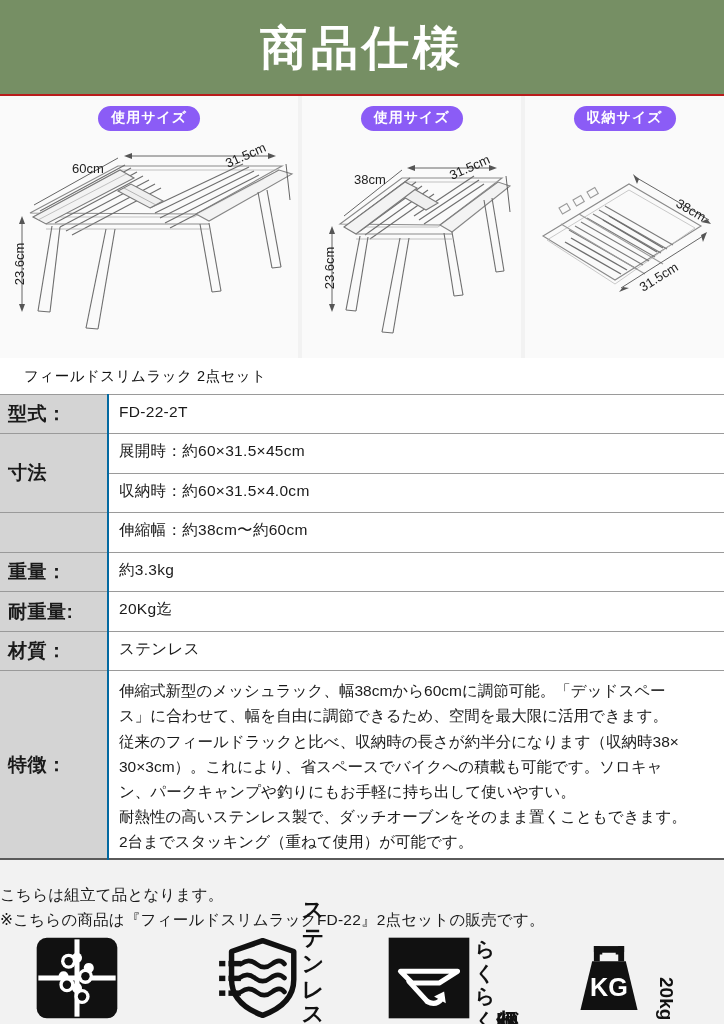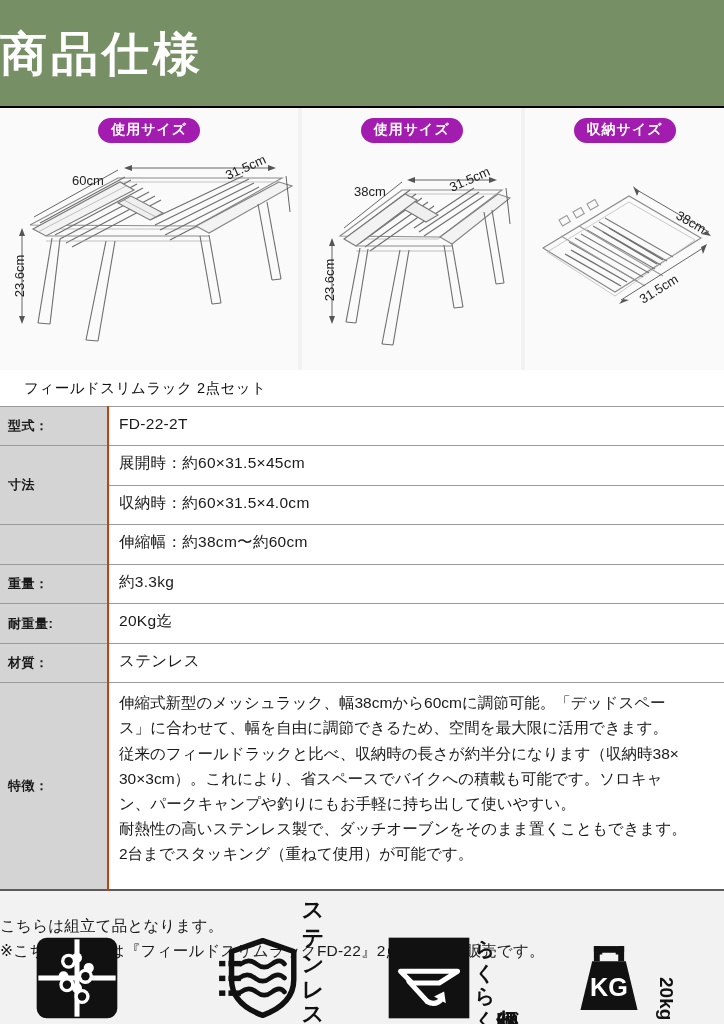--- a/index.html
+++ b/index.html
@@ -7,44 +7,44 @@
     width: 724px; height: 1024px;
     background: #f2f2f2;
     font-family: "Liberation Sans", "DejaVu Sans", sans-serif;
     color: #1a1a1a;
     overflow: hidden;
   }
   .page { width: 724px; height: 1024px; position: relative; }
 
   
   .header {
-    height: 108px; background: #768f64;
-    display: flex; align-items: center; justify-content: flex-start;
-    border-bottom: 2px solid #000000;
+    height: 96px; background: #768f64;
+    display: flex; align-items: center; justify-content: center;
+    border-bottom: 2px solid #b91c1c;
   }
   .header-title {
     color: #ffffff; font-size: 47px; font-weight: bold;
     letter-spacing: 4px; line-height: 1;
   }
 
   
   .panels {
     height: 262px; background: #f2f2f2;
     display: flex; gap: 4px; padding: 0;
   }
   .panel {
     background: #fafafa; position: relative; overflow: hidden;
   }
   .panel-a { width: 300px; }
   .panel-b { width: 220px; }
   .panel-c { width: 200px; }
   .badge {
     position: absolute; top: 10px; left: 50%;
     transform: translateX(-50%);
-    background: #a21caf; color: #fff;
+    background: #8b5cf6; color: #fff;
     font-size: 14px; font-weight: bold;
     padding: 3px 13px 4px; border-radius: 13px;
     white-space: nowrap; letter-spacing: 1px;
   }
   .panel svg { position: absolute; left: 0; top: 0; }
 
   
   .product-name {
     background: #ffffff;
     font-size: 14.5px; padding: 9px 0 8px 24px;
@@ -54,31 +54,31 @@
   
   .spec-table {
     width: 724px; border-collapse: collapse;
     background: #ffffff; table-layout: fixed;
   }
   .spec-table tr { border-top: 1px solid #9a9a9a; }
   .spec-table tr:last-child { border-bottom: 2px solid #5a5a5a; }
   .spec-table td { vertical-align: middle; }
   .lbl {
     width: 108px; background: #d4d4d4;
-    font-size: 13px; font-weight: bold;
+    font-size: 19px; font-weight: bold;
     padding: 6px 0 6px 8px;
-    border-right: 2px solid #c2410c;
+    border-right: 2px solid #0369a1;
     letter-spacing: 0.5px;
   }
   .val {
     font-size: 15.5px; padding: 6px 0 10px 10px;
     letter-spacing: 0.3px; line-height: 1.45;
   }
   .sub-row { border-top: 1px solid #9a9a9a; }
-  .feature-text { font-size: 15.5px; line-height: 1.62; padding: 7px 8px 23px 10px; }
+  .feature-text { font-size: 15.5px; line-height: 1.62; padding: 7px 8px 4px 10px; }
   .feature-text p { margin: 0; }
 
   
   .notes {
     padding: 22px 0 0 0;
     font-size: 15.5px; line-height: 1.62; letter-spacing: 0.2px;
   }
   .notes div { white-space: nowrap; }
 
   

